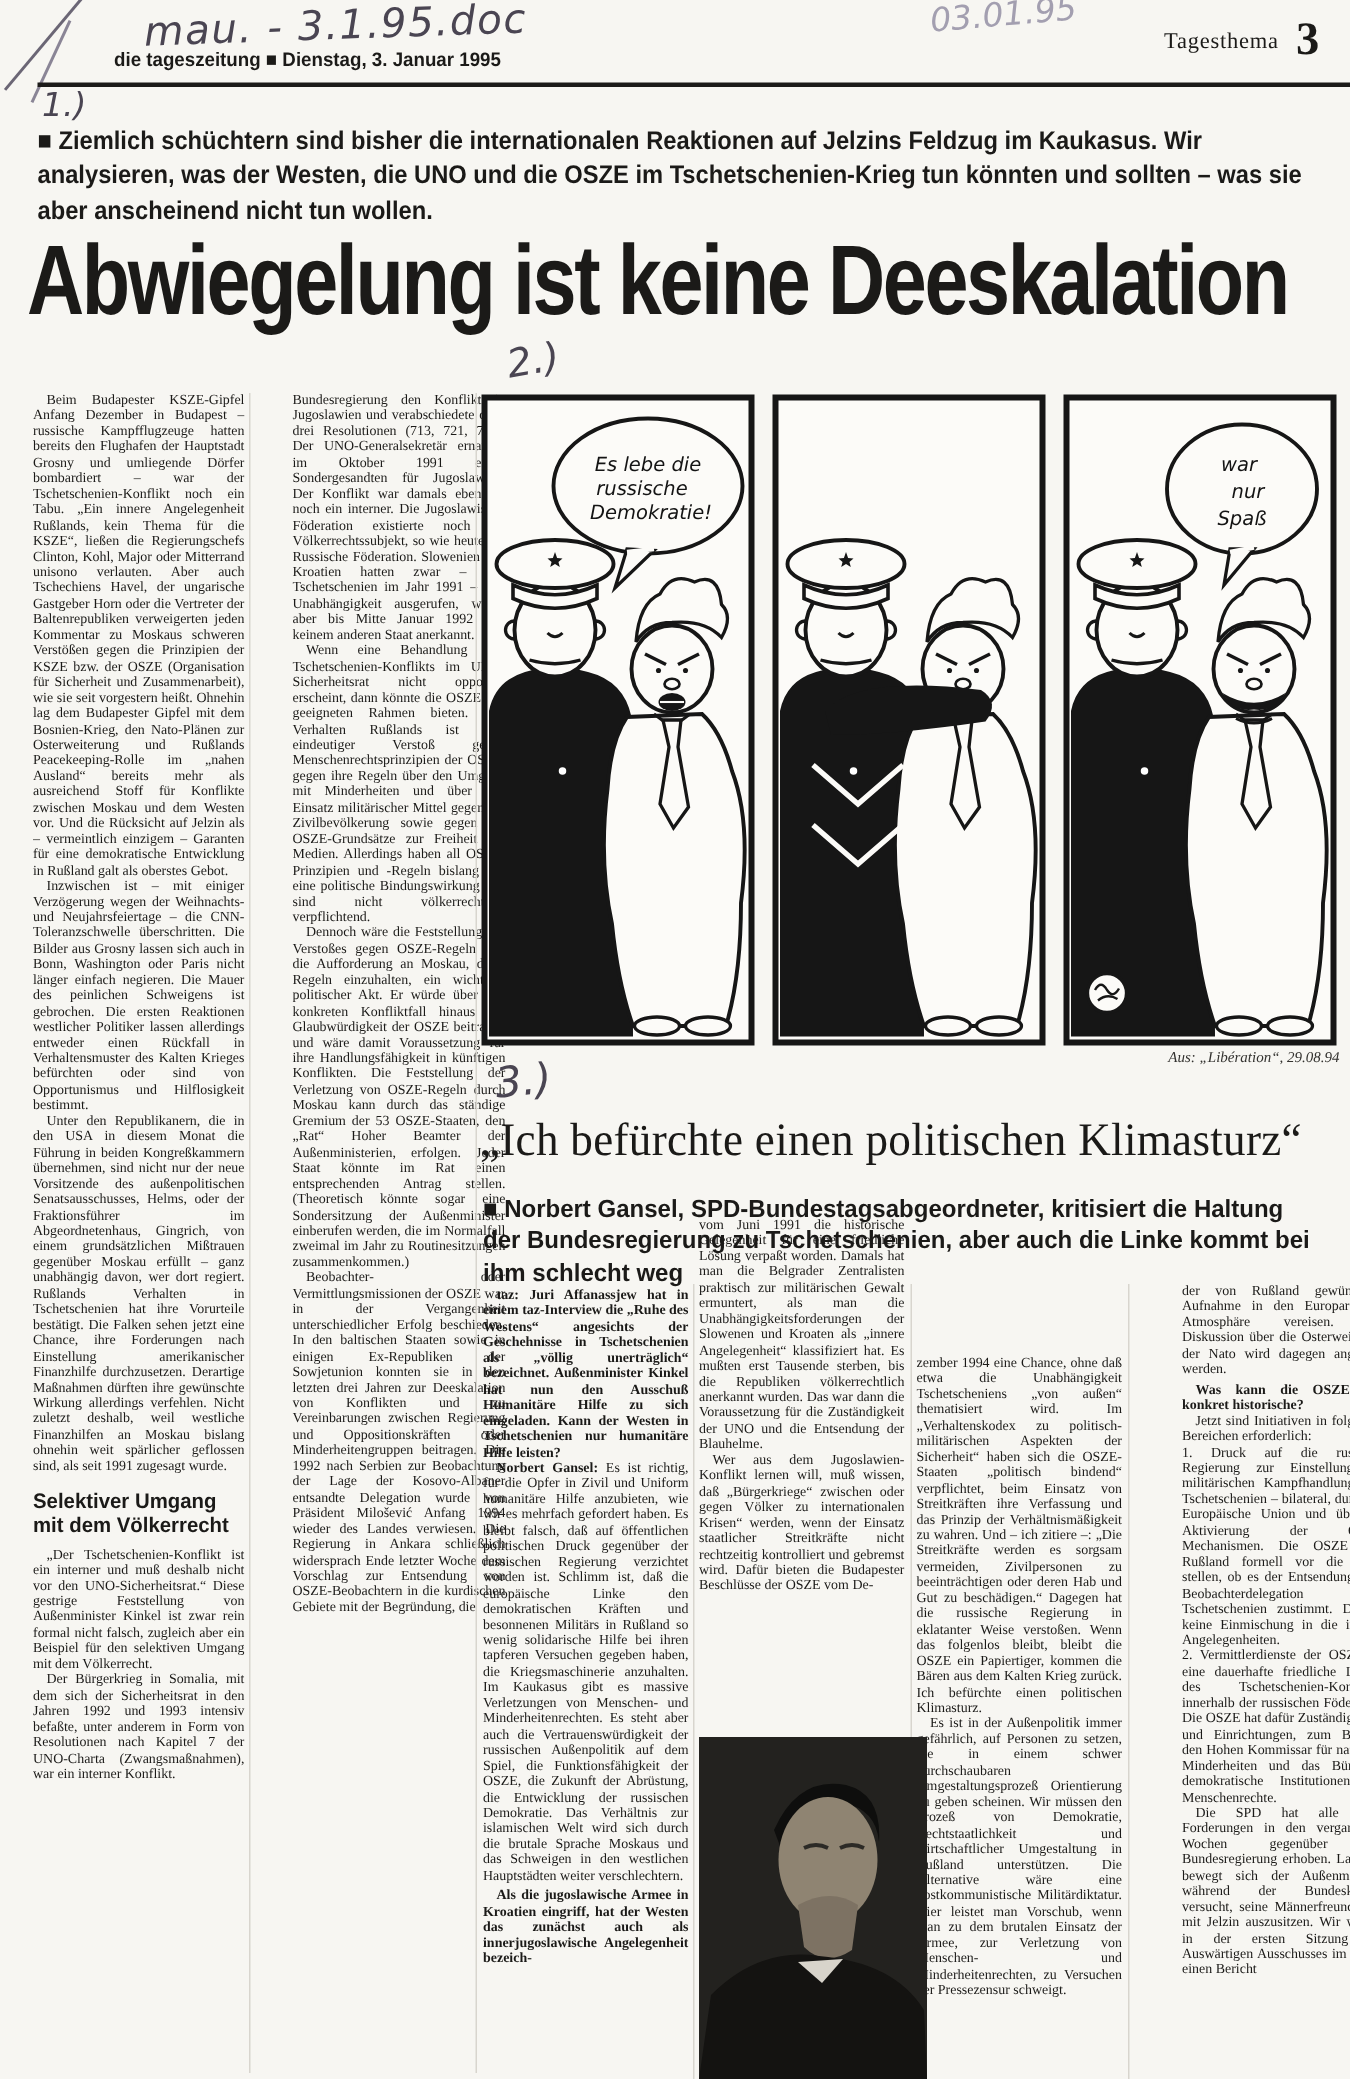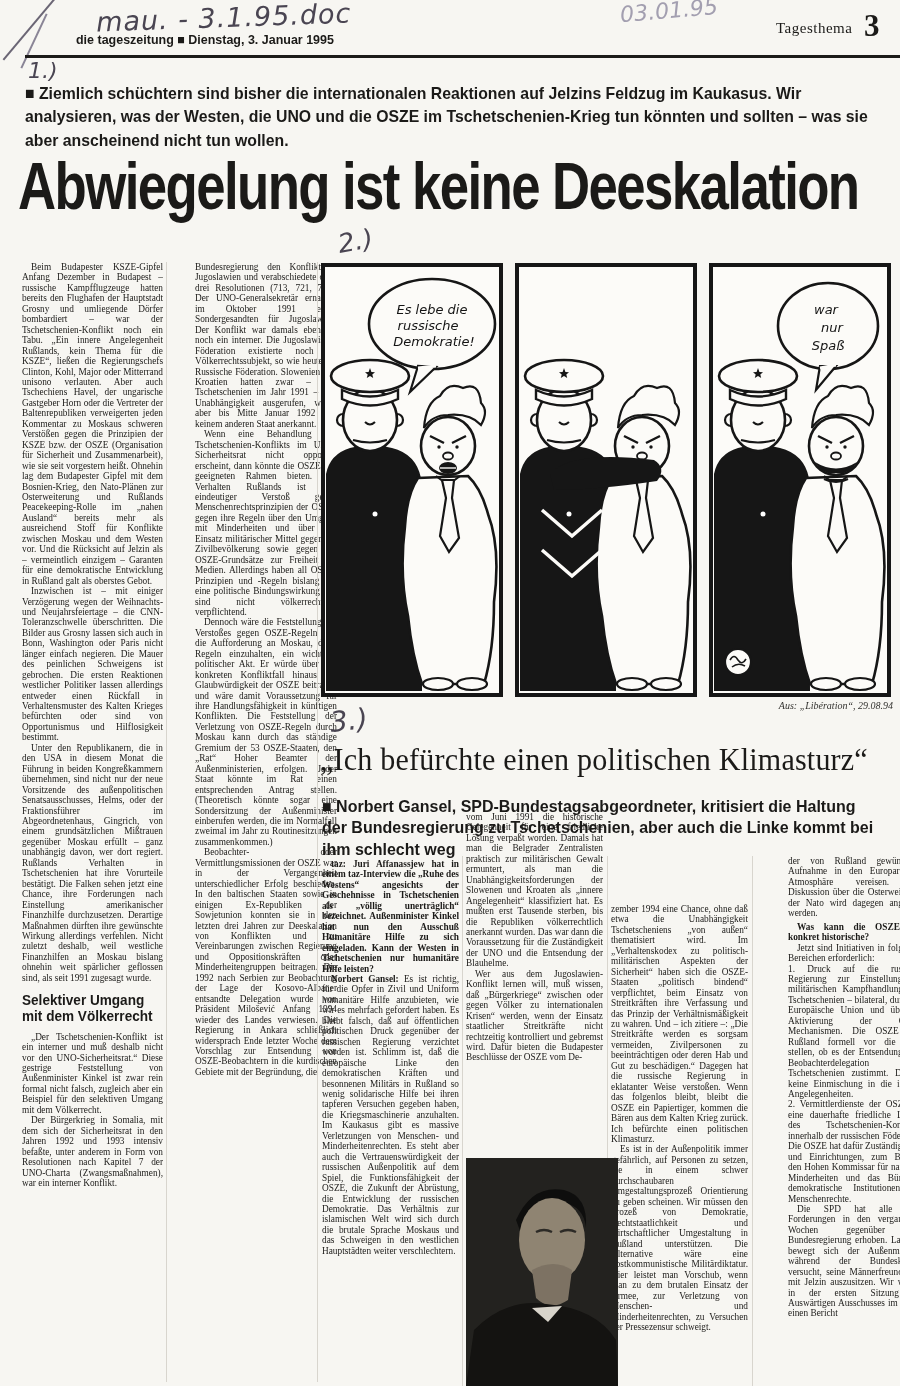--- a/index.html
+++ b/index.html
@@ -163,20 +163,21 @@
 
   <div class="hw" style="left:330px;top:704px;font-size:28px;transform:rotate(-6deg);">3.)</div>
 
   <h2 class="iv-headline" style="margin:0;font-weight:normal;">„Ich befürchte einen politischen Klimasturz“</h2>
   <div class="iv-kicker">■ Norbert Gansel, SPD-Bundestagsabgeordneter, kritisiert die Haltung der Bundesregierung zu Tschetschenien, aber auch die Linke kommt bei ihm schlecht weg</div>
 
   <div class="col" style="left:322px;top:856px;width:137px;height:530px;">
     <div>
         <p class="para q"><b>taz: </b>Juri Affanassjew hat in einem taz-Interview die „Ruhe des Westens“ angesichts der Geschehnisse in Tschetschenien als „völlig unerträglich“ bezeichnet. Außenminister Kinkel hat nun den Ausschuß Humanitäre Hilfe zu sich eingeladen. Kann der Westen in Tschetschenien nur humanitäre Hilfe leisten?</p>
         <p class="para p"><b>Norbert Gansel: </b>Es ist richtig, für die Opfer in Zivil und Uniform humanitäre Hilfe anzubieten, wie wir es mehrfach gefordert haben. Es bleibt falsch, daß auf öffentlichen politischen Druck gegenüber der russischen Regierung verzichtet worden ist. Schlimm ist, daß die europäische Linke den demokratischen Kräften und besonnenen Militärs in Rußland so wenig solidarische Hilfe bei ihren tapferen Versuchen gegeben haben, die Kriegsmaschinerie anzuhalten. Im Kaukasus gibt es massive Verletzungen von Menschen- und Minderheitenrechten. Es steht aber auch die Vertrauenswürdigkeit der russischen Außenpolitik auf dem Spiel, die Funktionsfähigkeit der OSZE, die Zukunft der Abrüstung, die Entwicklung der russischen Demokratie. Das Verhältnis zur islamischen Welt wird sich durch die brutale Sprache Moskaus und das Schweigen in den westlichen Hauptstädten weiter verschlechtern.</p>
+        <p class="para q">Als die jugoslawische Armee in Kroatien eingriff, hat der Westen das zunächst auch als innerjugoslawische Angelegenheit bezeich-</p>
       </div>
   </div>
   <div class="vr" style="left:462px;top:856px;height:530px;"></div>
   <div class="col" style="left:466px;top:812px;width:137px;height:300px;font-family:Liberation Serif, serif;">
     <div>
         <p class="para cont">vom Juni 1991 die historische Gelegenheit für eine friedliche Lösung verpaßt worden. Damals hat man die Belgrader Zentralisten praktisch zur militärischen Gewalt ermuntert, als man die Unabhängigkeitsforderungen der Slowenen und Kroaten als „innere Angelegenheit“ klassifiziert hat. Es mußten erst Tausende sterben, bis die Republiken völkerrechtlich anerkannt wurden. Das war dann die Voraussetzung für die Zuständigkeit der UNO und die Entsendung der Blauhelme.</p>
         <p class="para p">Wer aus dem Jugoslawien-Konflikt lernen will, muß wissen, daß „Bürgerkriege“ zwischen oder gegen Völker zu internationalen Krisen“ werden, wenn der Einsatz staatlicher Streitkräfte nicht rechtzeitig kontrolliert und gebremst wird. Dafür bieten die Budapester Beschlüsse der OSZE vom De-</p>
       </div>
   </div>
   <div class="vr" style="left:607px;top:856px;height:530px;"></div>

